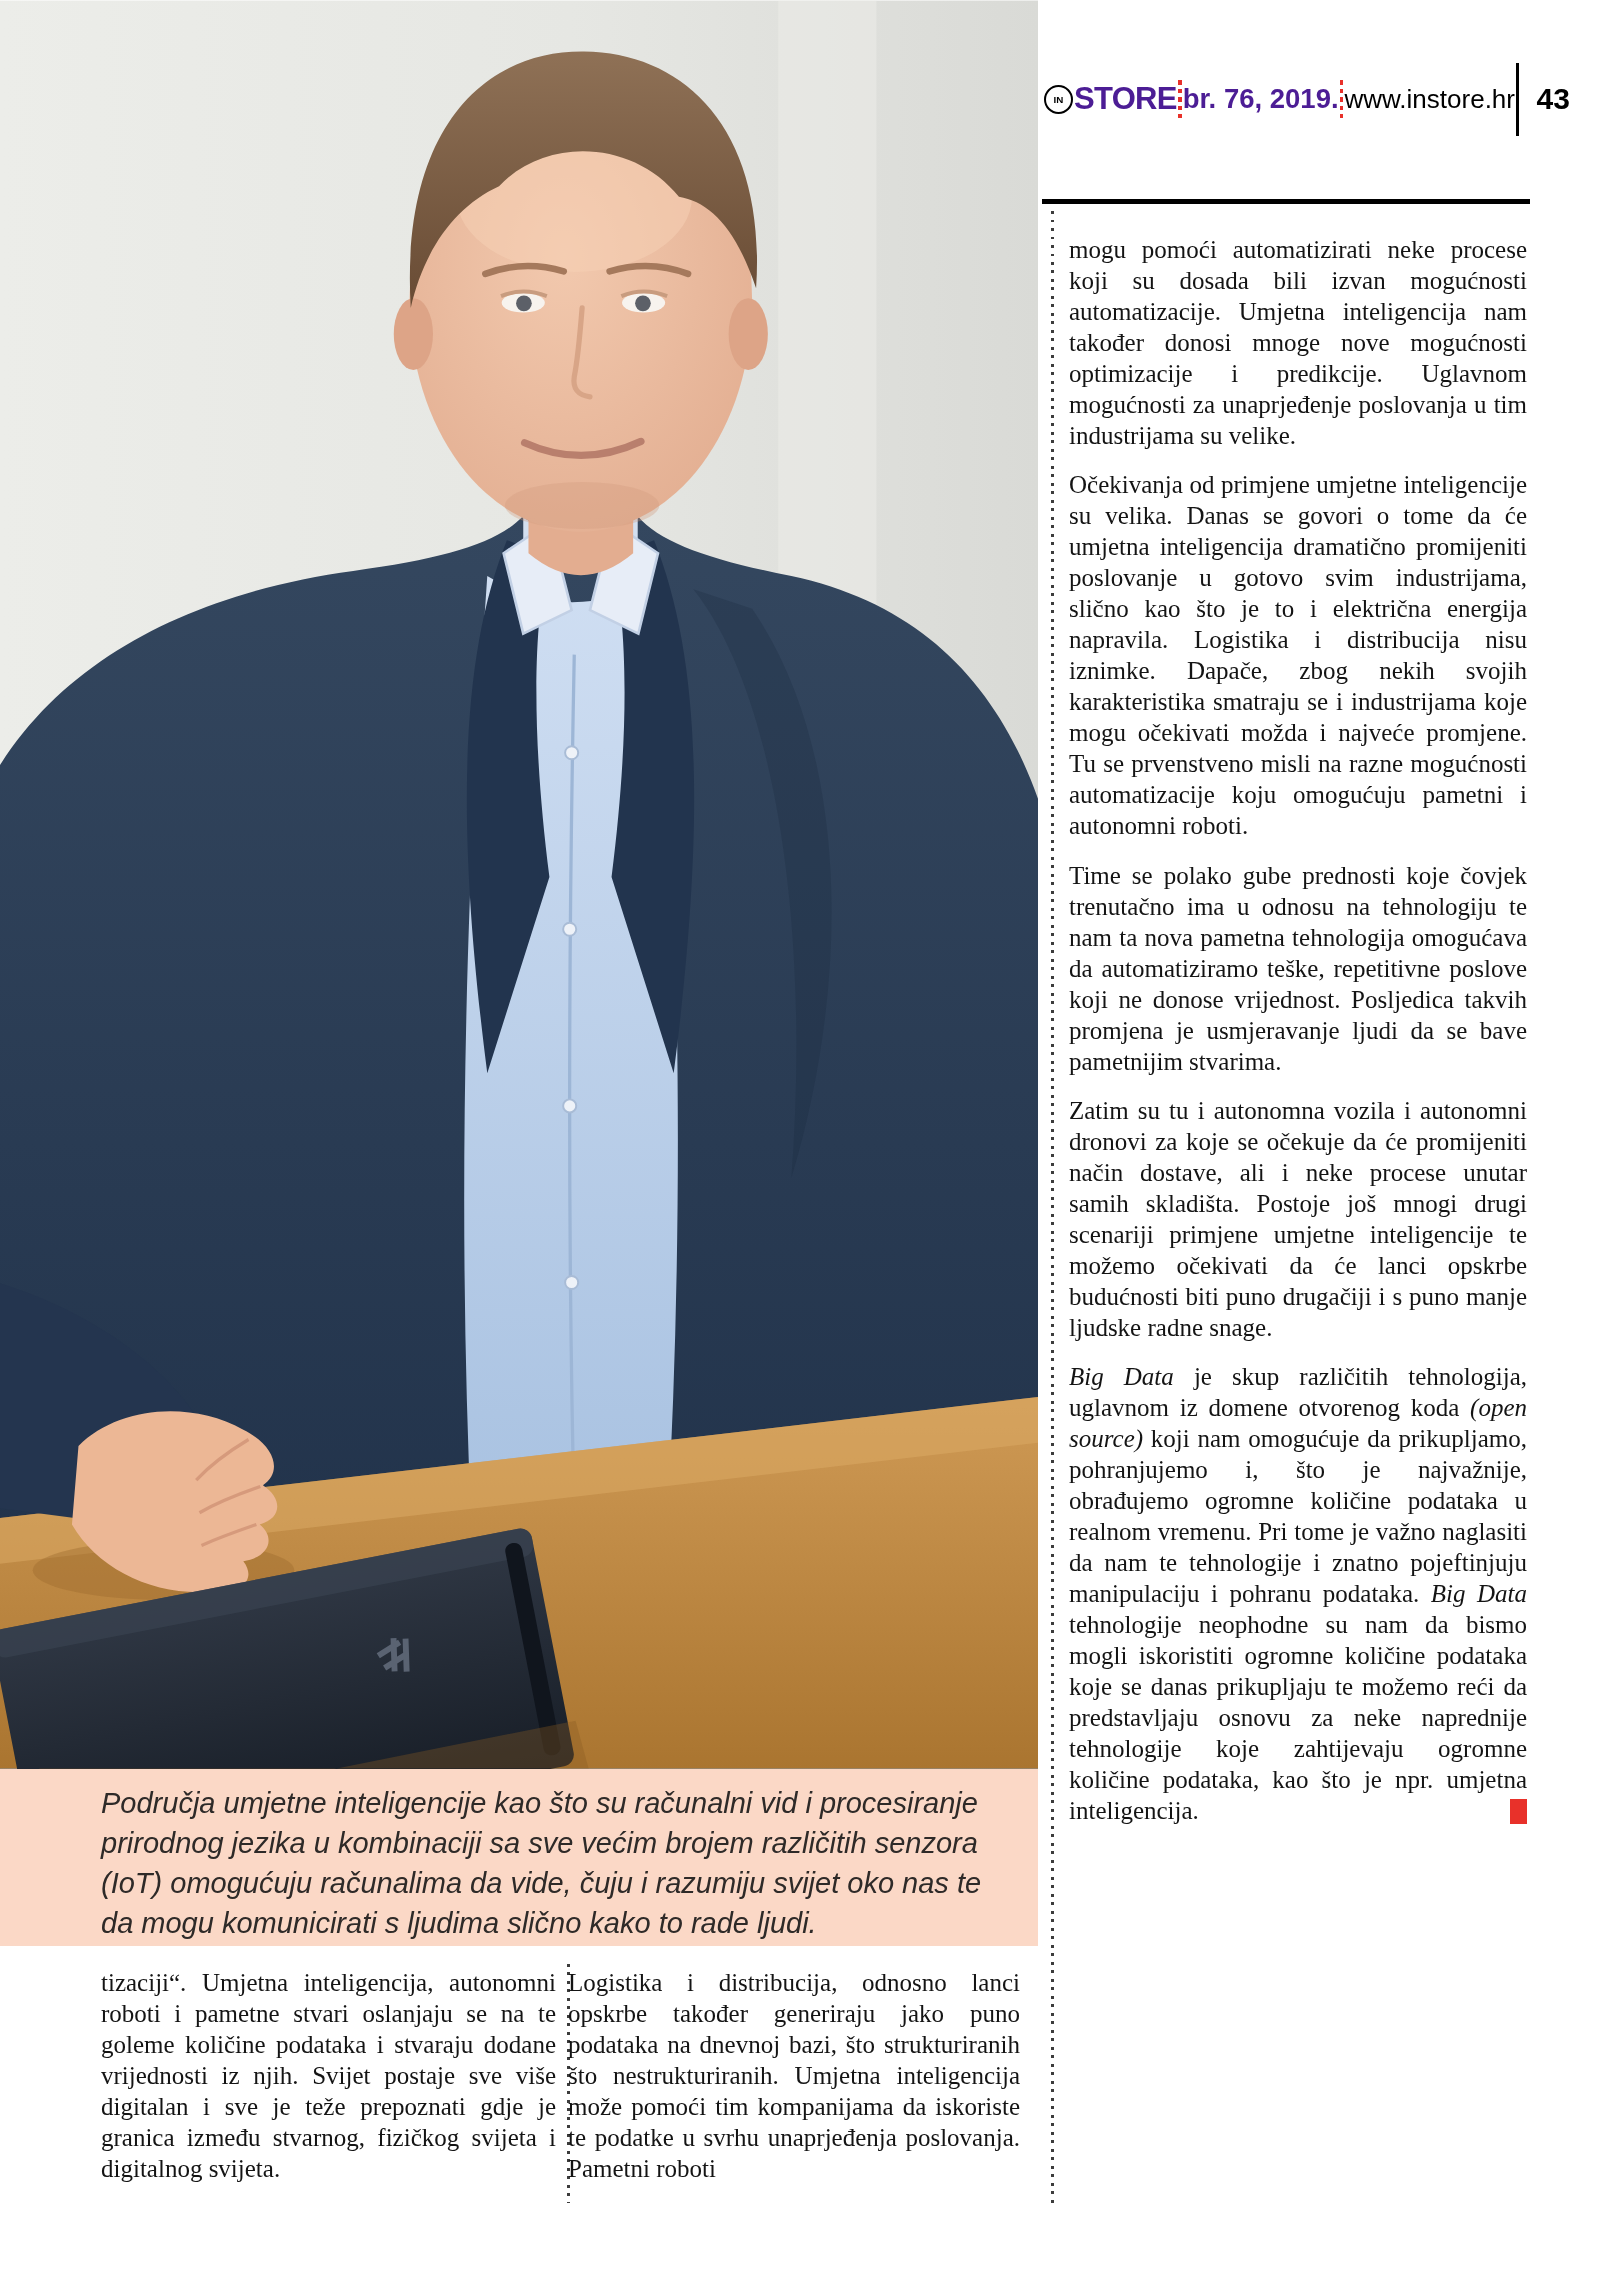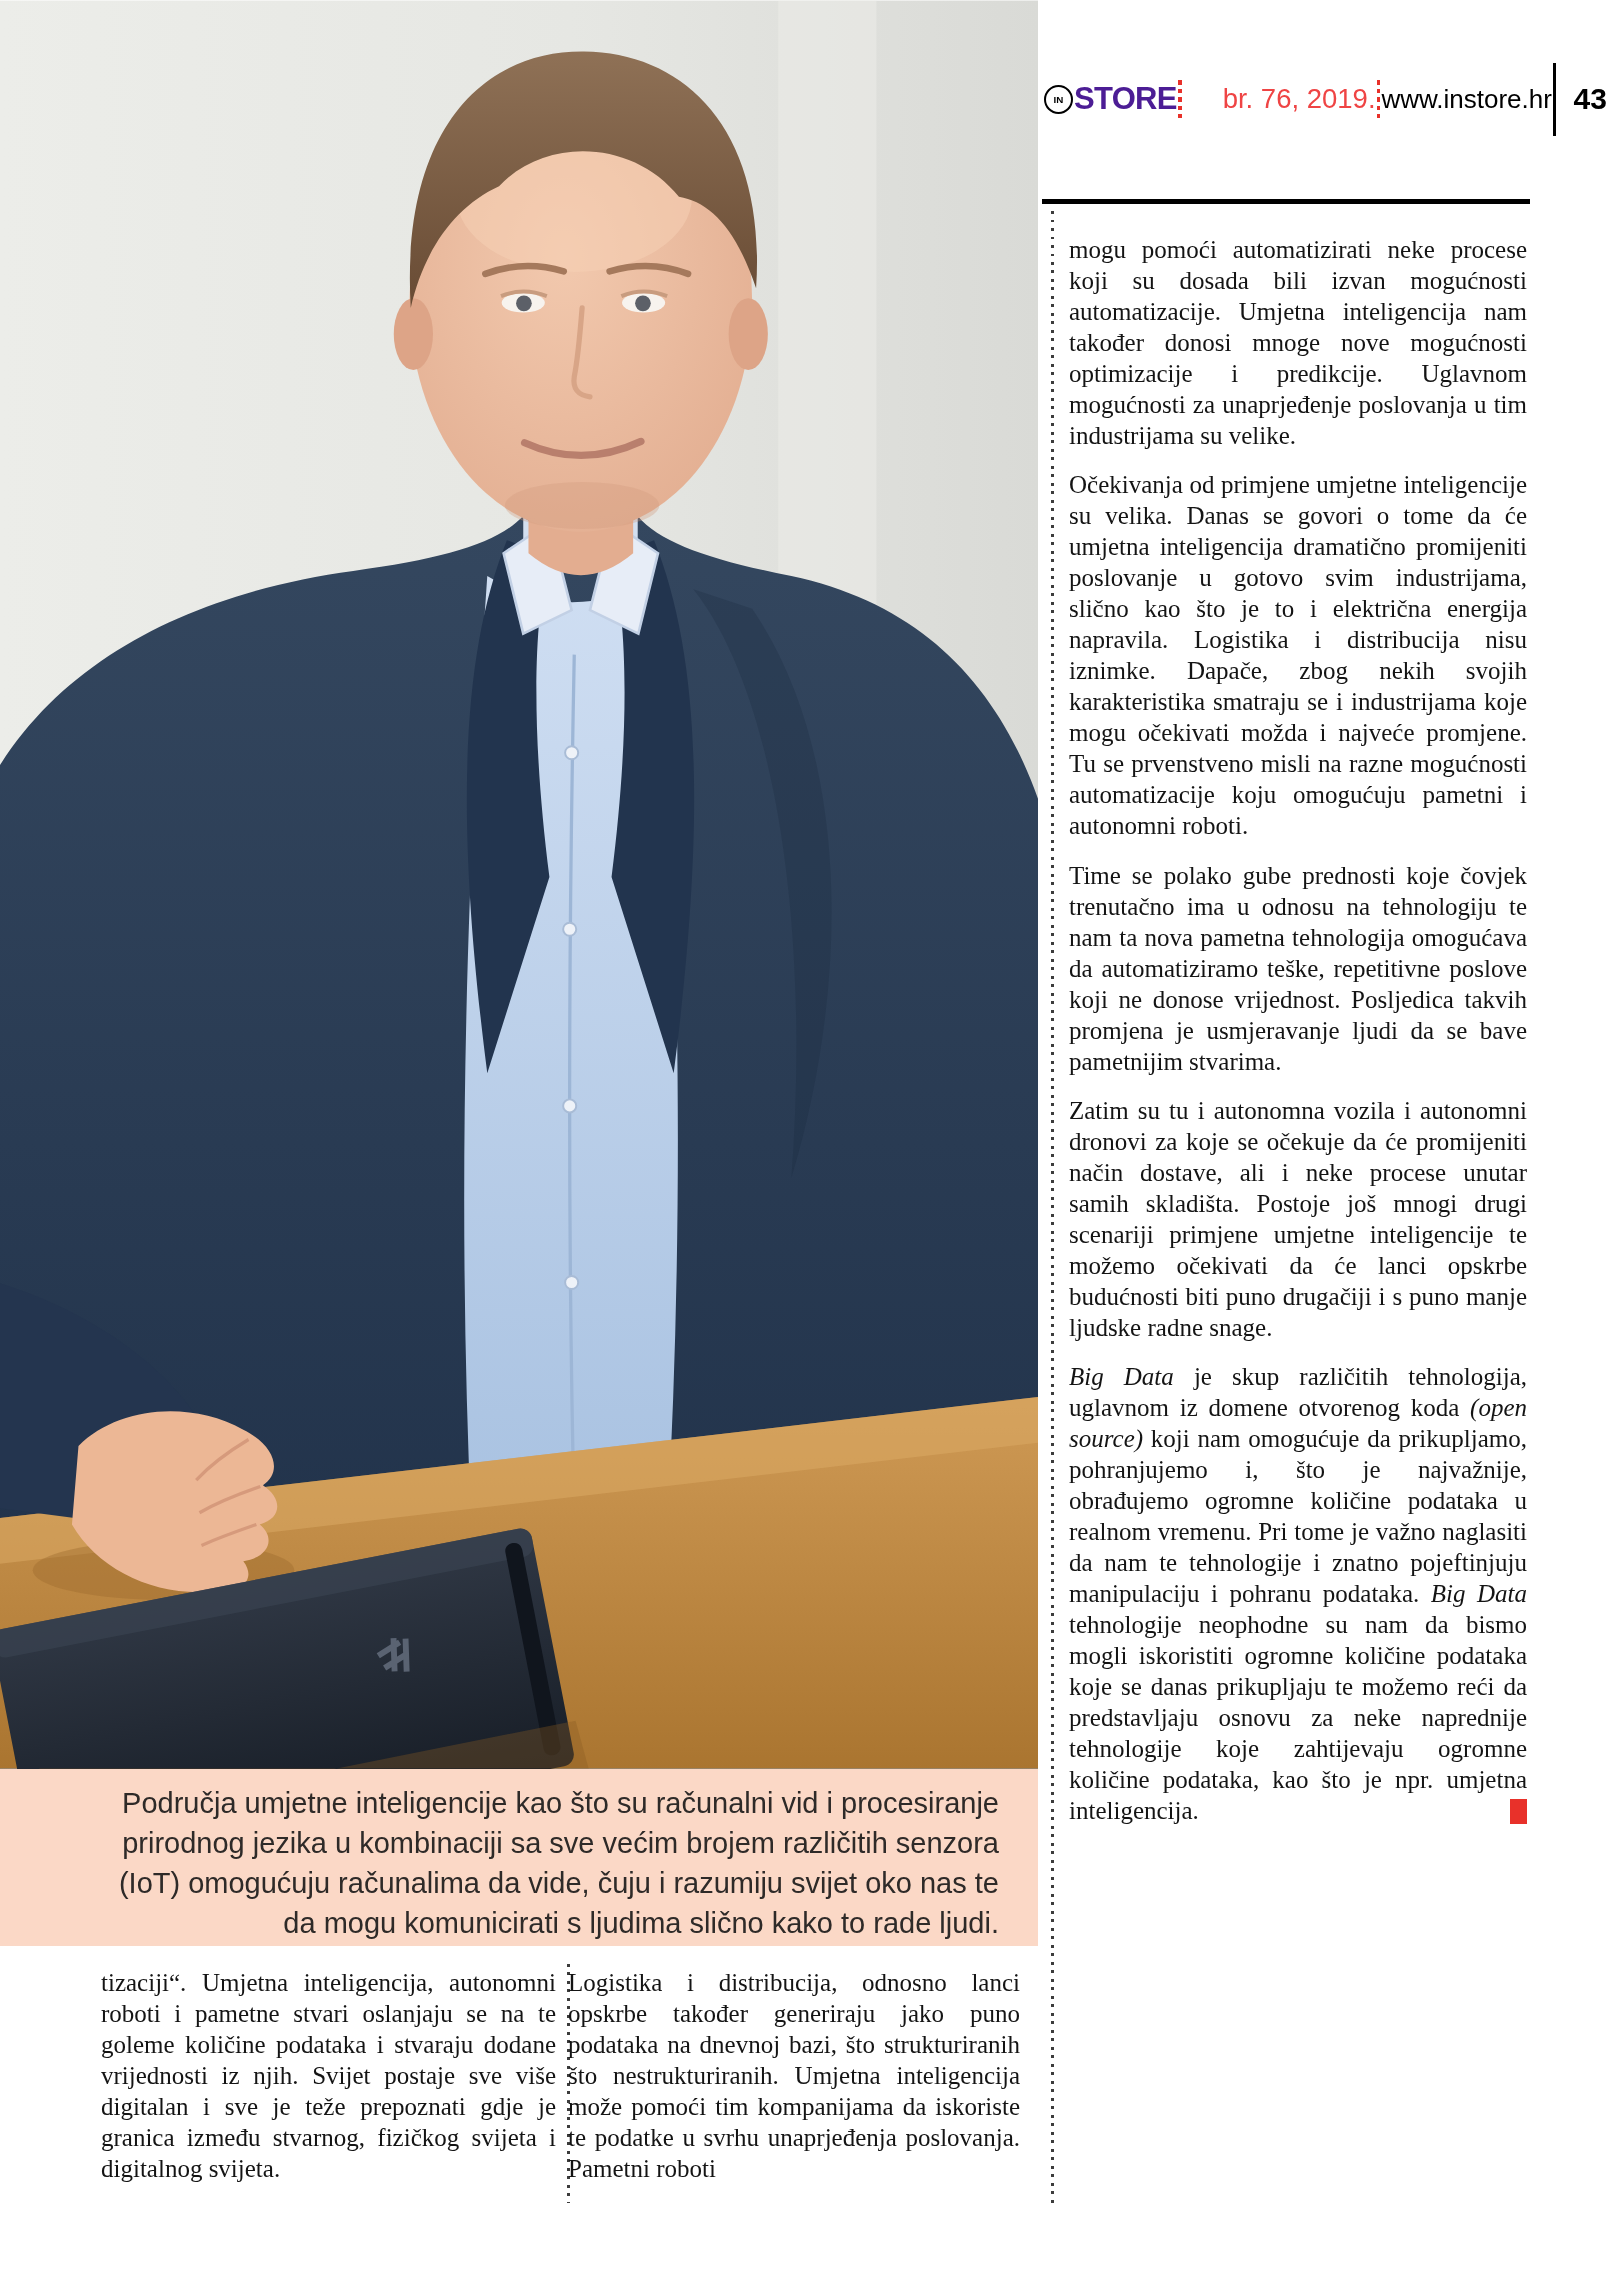--- a/index.html
+++ b/index.html
@@ -20,43 +20,43 @@
   .logo-circle{
     width:25px;height:25px;border:2.6px solid #000;border-radius:50%;
     display:flex;align-items:center;justify-content:center;
     font-weight:bold;font-size:9.8px;letter-spacing:0;color:#000;flex:0 0 auto;
   }
   .logo-word{font-weight:bold;font-size:31px;letter-spacing:-0.7px;color:#4c1d95;}
   .red-dotsep{
     width:3.9px;height:38px;flex:0 0 auto;
     background:repeating-linear-gradient(to bottom,var(--accent) 0 4.6px,transparent 4.6px 8.5px);
   }
-  .issue{font-weight:normal;font-size:27.5px;color:#ef4444;white-space:nowrap;margin-left:40px;}
+  .issue{font-weight:bold;font-size:27.5px;color:#4c1d95;white-space:nowrap;}
   .website{font-weight:400;font-size:26px;color:#000000;white-space:nowrap;}
   .head-vline{width:2.6px;height:73px;background:#000;margin-left:auto;flex:0 0 auto;}
   .pageno{font-weight:bold;font-size:30px;color:#000;margin-left:17px;}
   .thick-rule{position:absolute;left:1042px;top:199px;width:488px;height:5.2px;background:#000;}
   
   .vdotted{
     position:absolute;width:2.6px;
     background:repeating-linear-gradient(to bottom,#3c3c3c 0 2.6px,transparent 2.6px 8.5px);
   }
   .vdotted.main{left:1051px;top:211px;height:1993px;}
   .vdotted.bottom{left:567px;top:1964px;height:239px;}
   
   .photo{position:absolute;left:0;top:0;width:1038px;height:1769px;display:block;}
   
   .caption-box{
     position:absolute;left:0;top:1769px;width:1038px;height:177px;
     background:var(--caption-bg);
   }
   .caption-text{
     position:absolute;left:101px;top:14.4px;width:898px;margin:0;
-    font-family:"Liberation Sans", sans-serif;
-    font-size:29px;line-height:40px;color:#2e2a28;text-align:right;
+    font-family:"Liberation Sans", sans-serif;font-style:italic;
+    font-size:29px;line-height:40px;color:#2e2a28;text-align:left;
   }
   
   .right-col{position:absolute;left:1069px;top:234px;width:458px;}
   .bottom-left-col{position:absolute;left:101px;top:1967px;width:455px;}
   .bottom-mid-col{position:absolute;left:568px;top:1967px;width:452px;}
   .right-col p,.right-col h3,
   .bottom-left-col p,.bottom-mid-col p{
     margin:0 0 18.3px 0;
     font-size:25px;line-height:31px;text-align:justify;
   }

